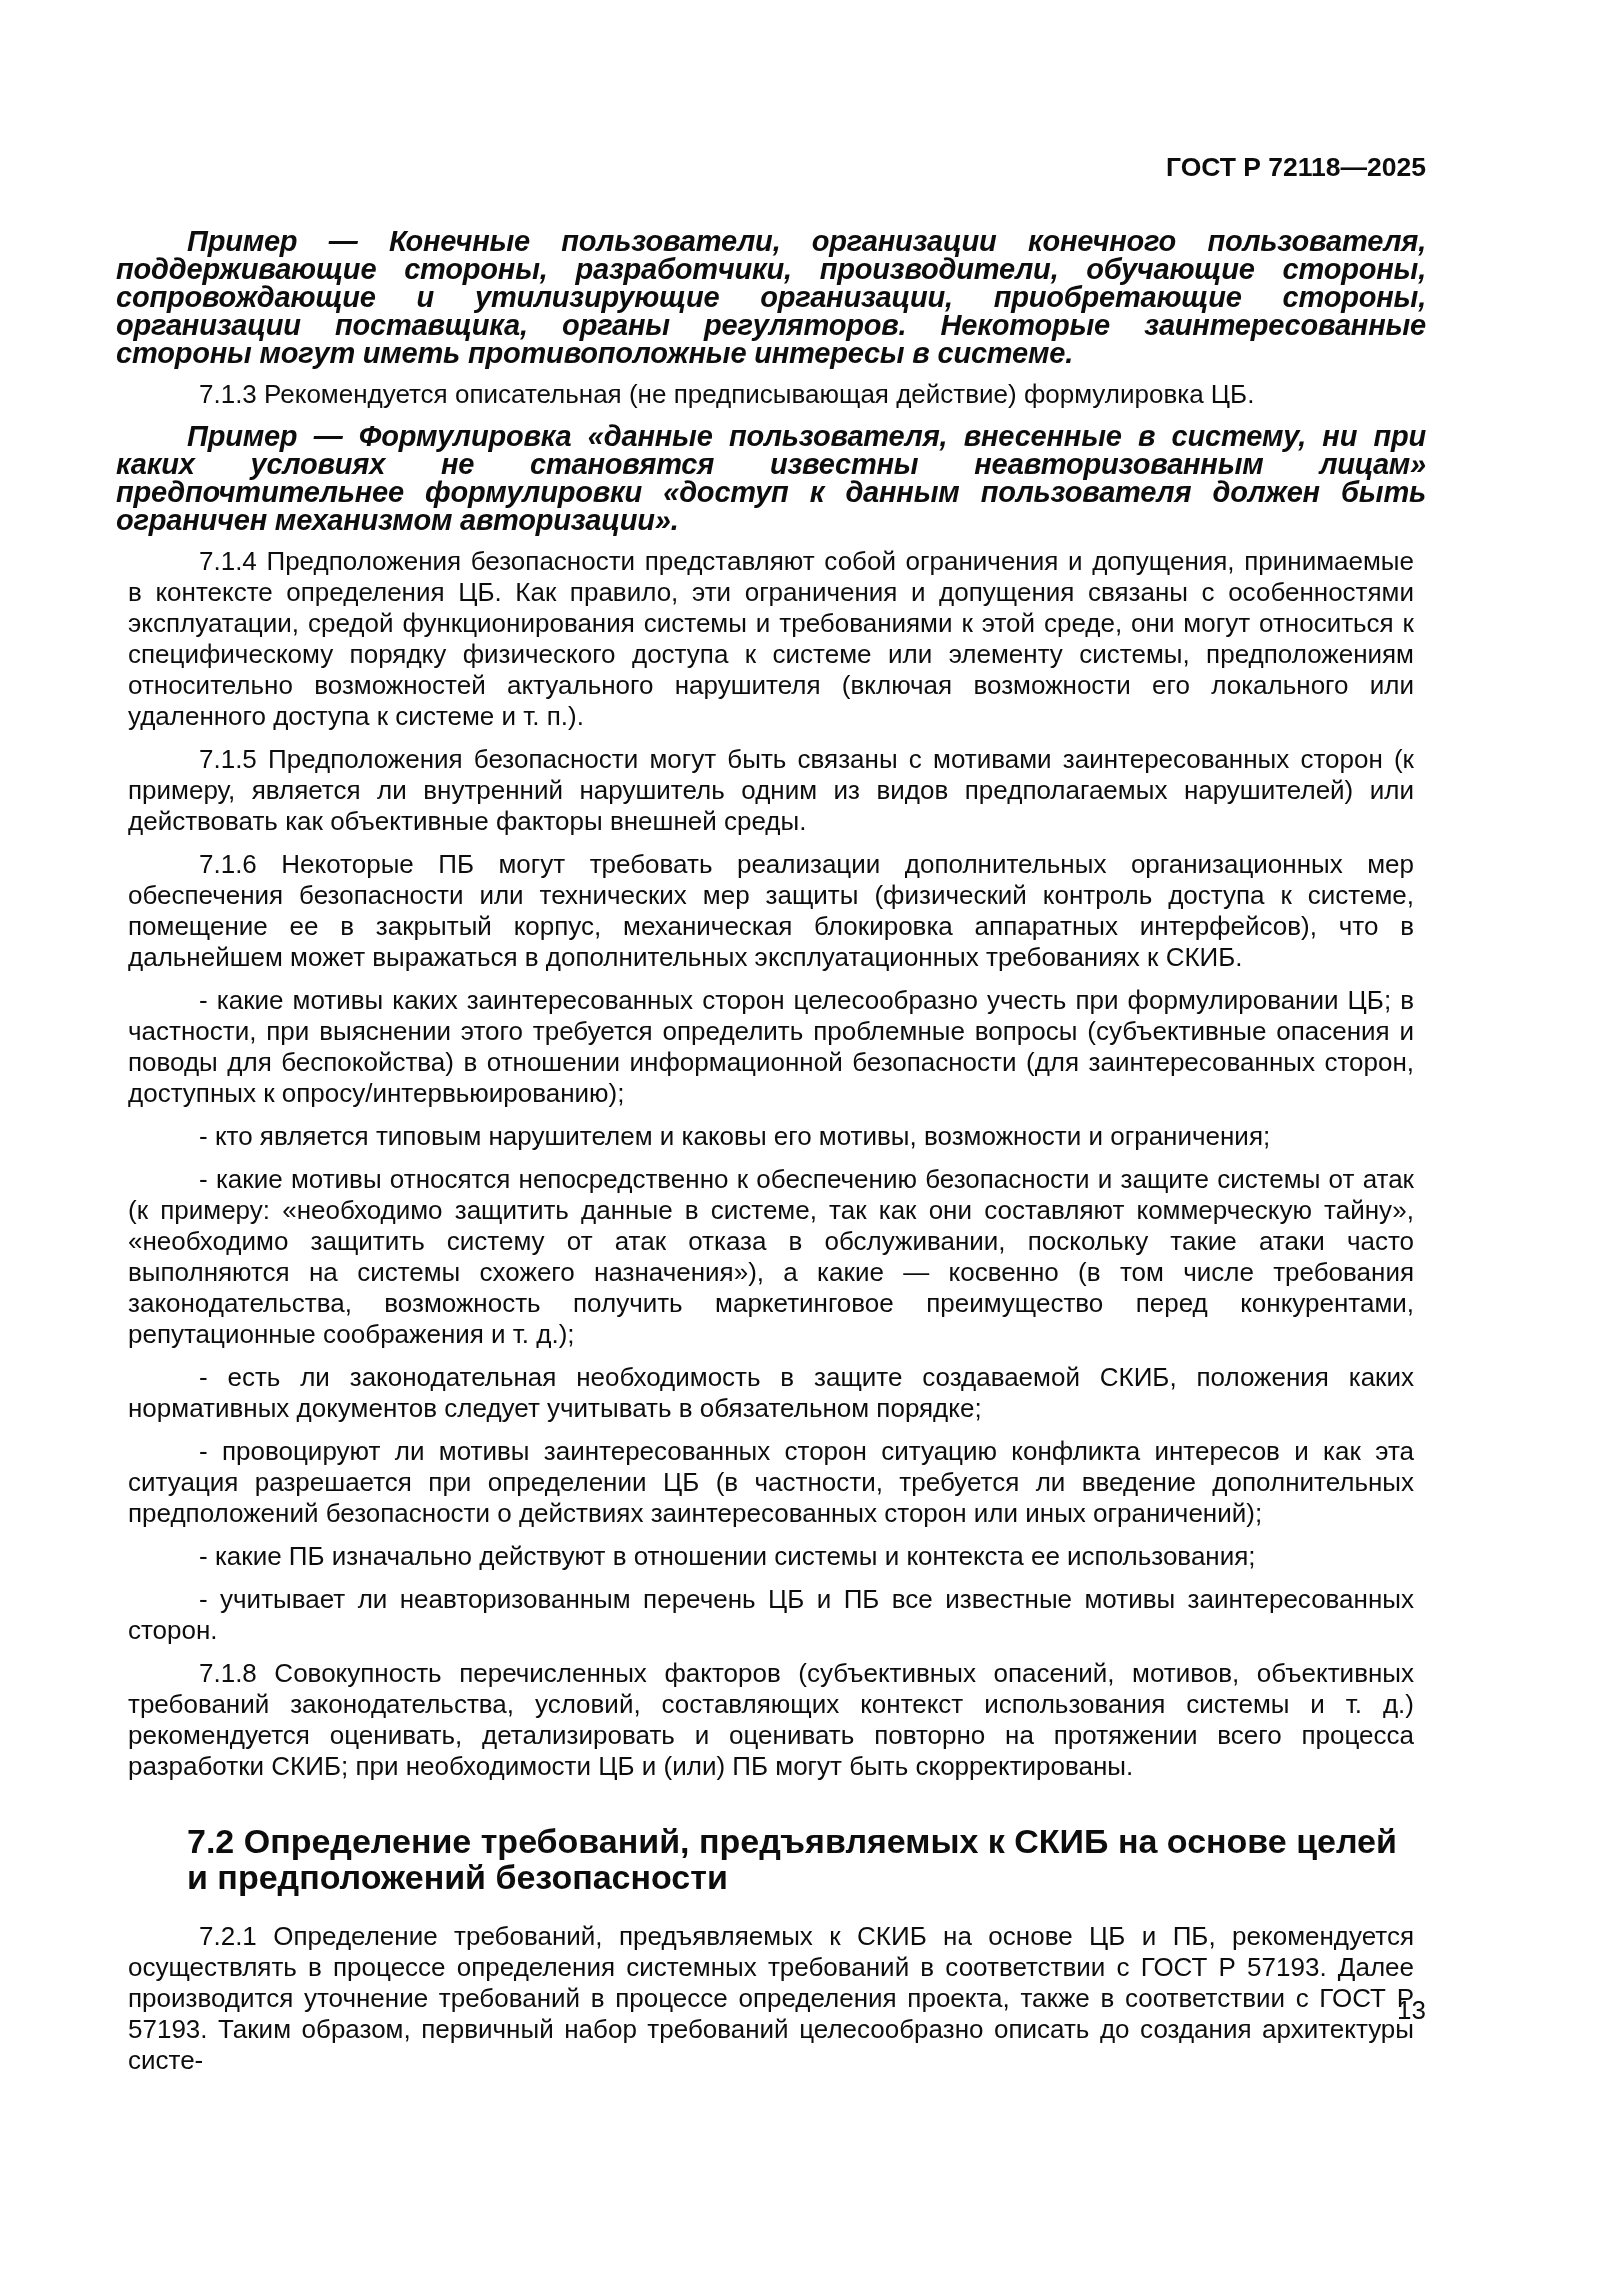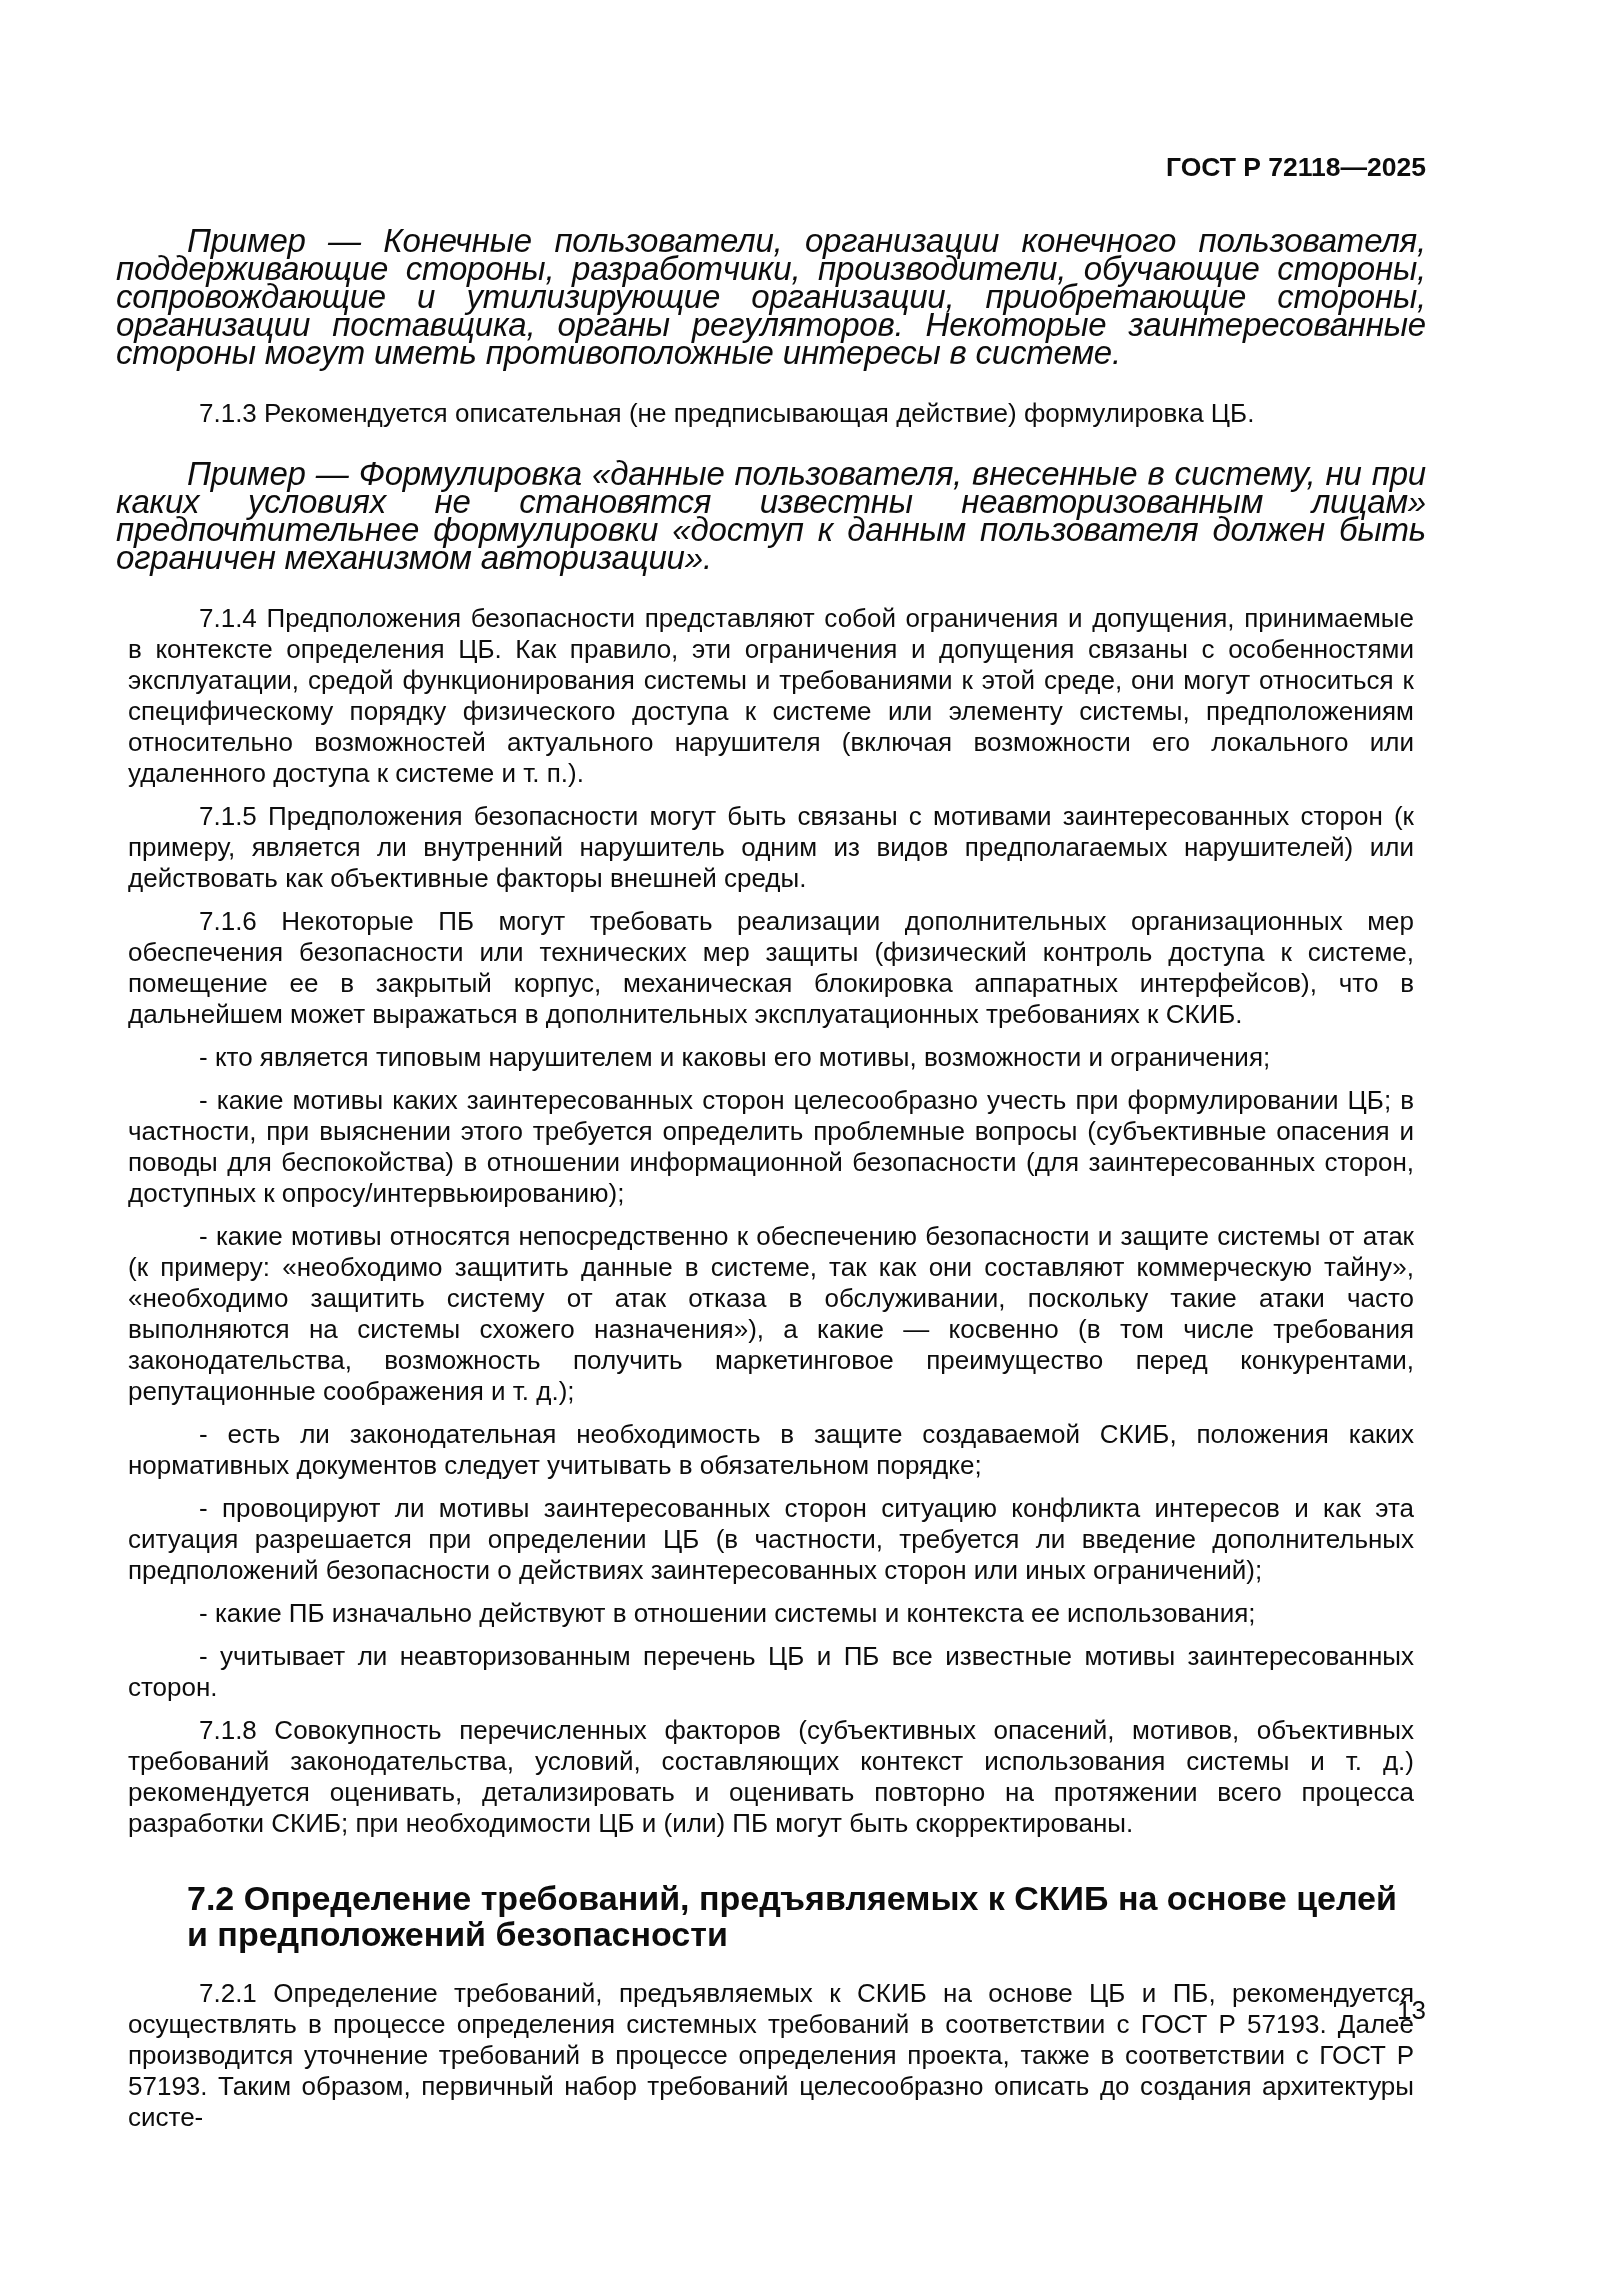--- a/index.html
+++ b/index.html
@@ -30,24 +30,24 @@
     margin: 0 0 45px 0;
   }
   .para {
     margin: 12px;
     font-size: 26px;
     line-height: 31px;
     text-align: justify;
     text-indent: 71px;
   }
   .example {
-    margin: 31px 0;
-    font-size: 33px;
+    margin: 12px 0;
+    font-size: 29px;
     line-height: 28px;
-    font-weight: normal;
+    font-weight: bold;
     font-style: italic;
     letter-spacing: -0.2px;
     text-align: justify;
     text-indent: 71px;
   }
   .subheading {
     margin: 41px 0 25.5px 0;
     padding-left: 71px;
     font-size: 34px;
     line-height: 36px;
@@ -78,23 +78,23 @@
 
     <p class="example">Пример — Формулировка «данные пользователя, внесенные в систему, ни при каких условиях не становятся известны неавторизованным лицам» предпочтительнее формулировки «доступ к данным пользователя должен быть ограничен механизмом авторизации».</p>
 
     <p class="para">7.1.4 Предположения безопасности представляют собой ограничения и допущения, принимаемые в контексте определения ЦБ. Как правило, эти ограничения и допущения связаны с особенностями эксплуатации, средой функционирования системы и требованиями к этой среде, они могут относиться к специфическому порядку физического доступа к системе или элементу системы, предположениям относительно возможностей актуального нарушителя (включая возможности его локального или удаленного доступа к системе и т. п.).</p>
 
     <p class="para">7.1.5 Предположения безопасности могут быть связаны с мотивами заинтересованных сторон (к примеру, является ли внутренний нарушитель одним из видов предполагаемых нарушителей) или действовать как объективные факторы внешней среды.</p>
 
     <p class="para">7.1.6 Некоторые ПБ могут требовать реализации дополнительных организационных мер обеспечения безопасности или технических мер защиты (физический контроль доступа к системе, помещение ее в закрытый корпус, механическая блокировка аппаратных интерфейсов), что в дальнейшем может выражаться в дополнительных эксплуатационных требованиях к СКИБ.</p>
 
 
+    <p class="para">- какие мотивы каких заинтересованных сторон целесообразно учесть при формулировании ЦБ; в частности, при выяснении этого требуется определить проблемные вопросы (субъективные опасения и поводы для беспокойства) в отношении информационной безопасности (для заинтересованных сторон, доступных к опросу/интервьюированию);</p>
+
     <p class="para">- кто является типовым нарушителем и каковы его мотивы, возможности и ограничения;</p>
-
-    <p class="para">- какие мотивы каких заинтересованных сторон целесообразно учесть при формулировании ЦБ; в частности, при выяснении этого требуется определить проблемные вопросы (субъективные опасения и поводы для беспокойства) в отношении информационной безопасности (для заинтересованных сторон, доступных к опросу/интервьюированию);</p>
 
     <p class="para">- какие мотивы относятся непосредственно к обеспечению безопасности и защите системы от атак (к примеру: «необходимо защитить данные в системе, так как они составляют коммерческую тайну», «необходимо защитить систему от атак отказа в обслуживании, поскольку такие атаки часто выполняются на системы схожего назначения»), а какие — косвенно (в том числе требования законодательства, возможность получить маркетинговое преимущество перед конкурентами, репутационные соображения и т. д.);</p>
 
     <p class="para">- есть ли законодательная необходимость в защите создаваемой СКИБ, положения каких нормативных документов следует учитывать в обязательном порядке;</p>
 
     <p class="para">- провоцируют ли мотивы заинтересованных сторон ситуацию конфликта интересов и как эта ситуация разрешается при определении ЦБ (в частности, требуется ли введение дополнительных предположений безопасности о действиях заинтересованных сторон или иных ограничений);</p>
 
     <p class="para">- какие ПБ изначально действуют в отношении системы и контекста ее использования;</p>
 
     <p class="para">- учитывает ли неавторизованным перечень ЦБ и ПБ все известные мотивы заинтересованных сторон.</p>

